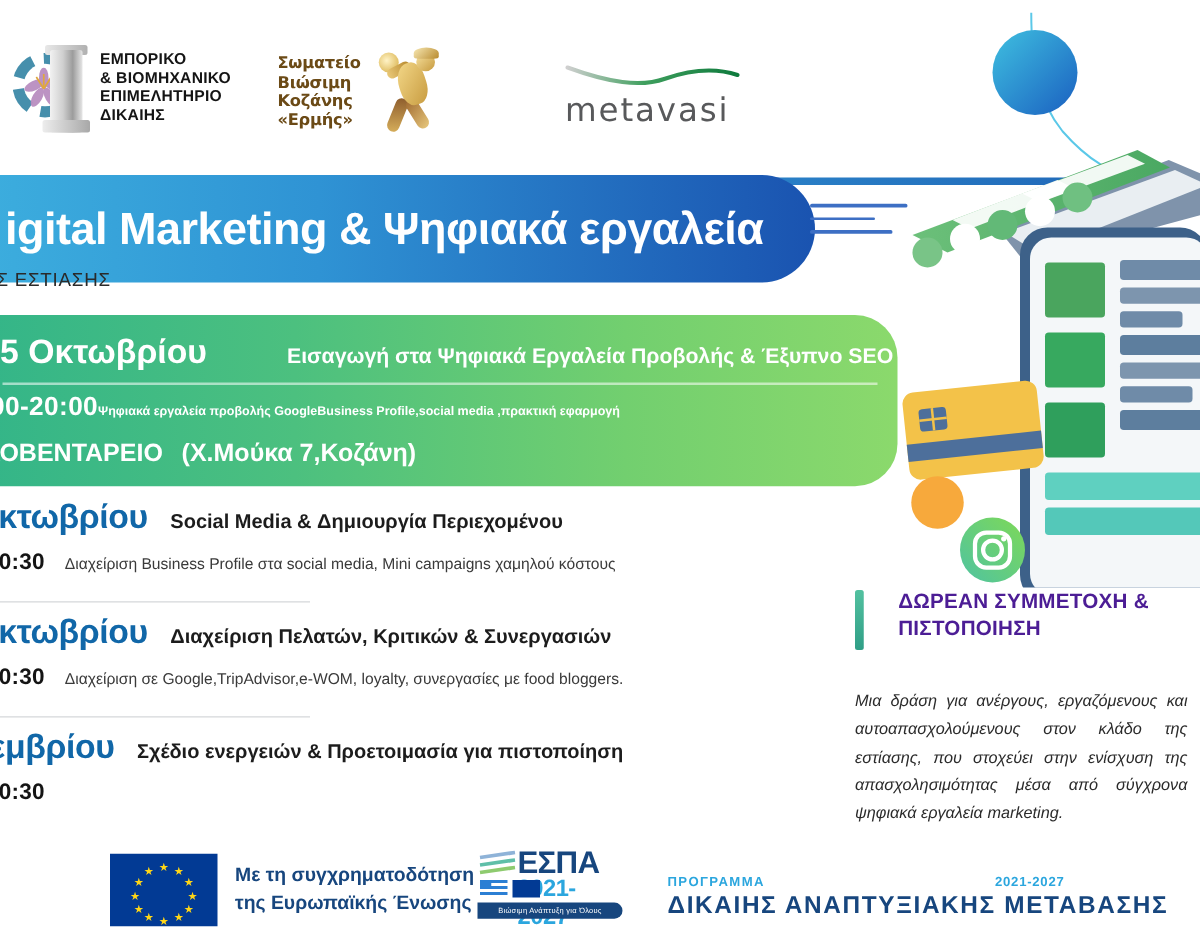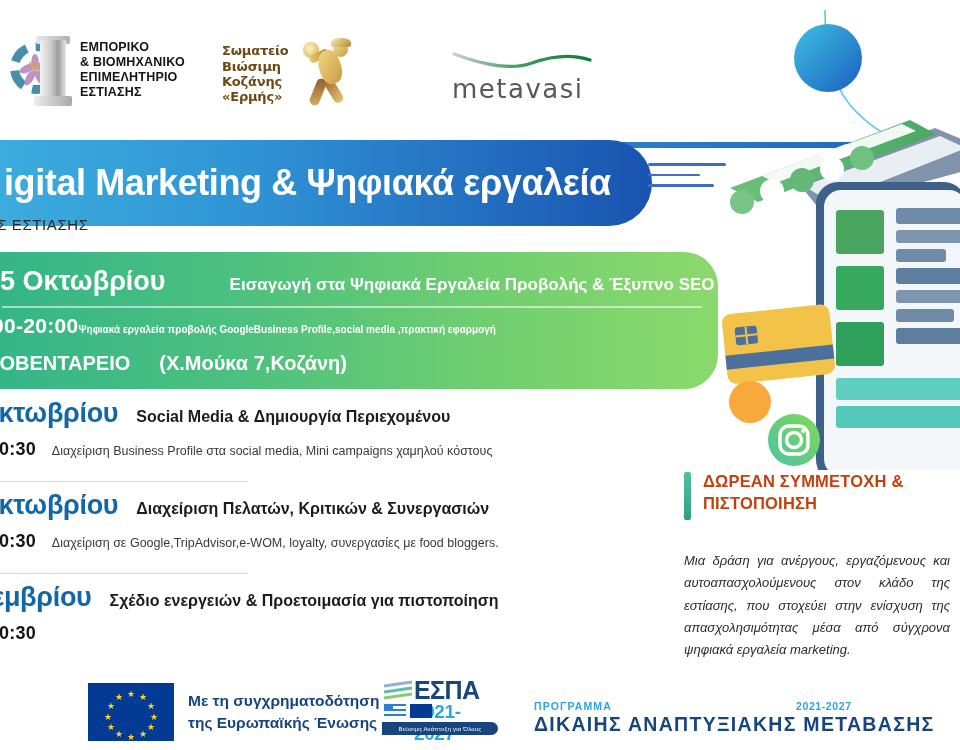--- a/index.html
+++ b/index.html
@@ -138,21 +138,21 @@
   }
   .green-block .gb-row2{
     position:absolute;left:52px;top:62px;display:flex;align-items:baseline;white-space:nowrap;
   }
   .green-block .gb-time{color:#fff;font-size:21px;font-weight:700;letter-spacing:.3px;}
   .green-block .gb-desc{color:#fff;font-size:10px;font-weight:700;}
   .green-block .gb-row3{
     position:absolute;left:46px;top:100px;display:flex;align-items:baseline;white-space:nowrap;
   }
   .green-block .gb-venue{color:#fff;font-size:20px;font-weight:700;}
-  .green-block .gb-addr{color:#fff;font-size:20px;font-weight:700;margin-left:29px;}
+  .green-block .gb-addr{color:#fff;font-size:20px;font-weight:700;margin-left:15px;}
 
   
   .sched{position:absolute;left:-44px;top:398px;width:640px;}
   .srow{position:relative;height:92px;}
   .srow .line1{display:flex;align-items:baseline;white-space:nowrap;}
   .srow .sdate{color:#1167a8;font-size:27px;font-weight:700;letter-spacing:-.3px;}
   .srow .stopic{color:#1c1c1c;font-size:16px;font-weight:700;margin-left:18px;}
   .srow .line2{display:flex;align-items:baseline;white-space:nowrap;margin-top:10px;}
   .srow .stime{color:#141414;font-size:18px;font-weight:700;letter-spacing:.2px;}
   .srow .sdesc{color:#3a3a3a;font-size:12.5px;margin-left:16px;}
@@ -161,21 +161,21 @@
   }
   .srow:last-child .sep{display:none;}
 
   
   .rpanel{position:absolute;left:684px;top:470px;width:266px;}
   .rpanel .rhead{display:flex;align-items:flex-start;}
   .rpanel .rbar{
     width:9px;height:48px;border-radius:2px;margin-right:12px;margin-top:2px;
     background:linear-gradient(180deg,#53c1a0,#2f9e86);
   }
-  .rpanel .rtitle{color:#c2410c;font-size:16.5px;font-weight:700;line-height:1.35;letter-spacing:.2px;}
+  .rpanel .rtitle{color:#4c1d95;font-size:16.5px;font-weight:700;line-height:1.35;letter-spacing:.2px;margin-left:16px;}
   .rpanel .rbody{
     margin-top:30px;color:#2b2b2b;font-size:13px;font-style:italic;line-height:1.72;
     text-align:justify;
   }
 
   
   .illus{position:absolute;left:700px;top:10px;width:270px;height:460px;pointer-events:none;}
 
   
   .eu-flag{
@@ -243,21 +243,21 @@
           </g>
         </svg>
         <div class="colcap"></div>
         <div class="column"></div>
         <div class="colbase"></div>
       </div>
       <div class="txt">
         <div>ΕΜΠΟΡΙΚΟ</div>
         <div>&amp; ΒΙΟΜΗΧΑΝΙΚΟ</div>
         <div>ΕΠΙΜΕΛΗΤΗΡΙΟ</div>
-        <div>ΕΣΤΙΑΣΗΣ</div>
+        <div>ΔΙΚΑΙΗΣ</div>
       </div>
     </div>
 
     <div class="logo hermes">
       <div class="txt">
         <div>Σωματείο</div>
           <div>Βιώσιμη</div>
           <div>Κοζάνης</div>
           <div>«Ερμής»</div>
       </div>

